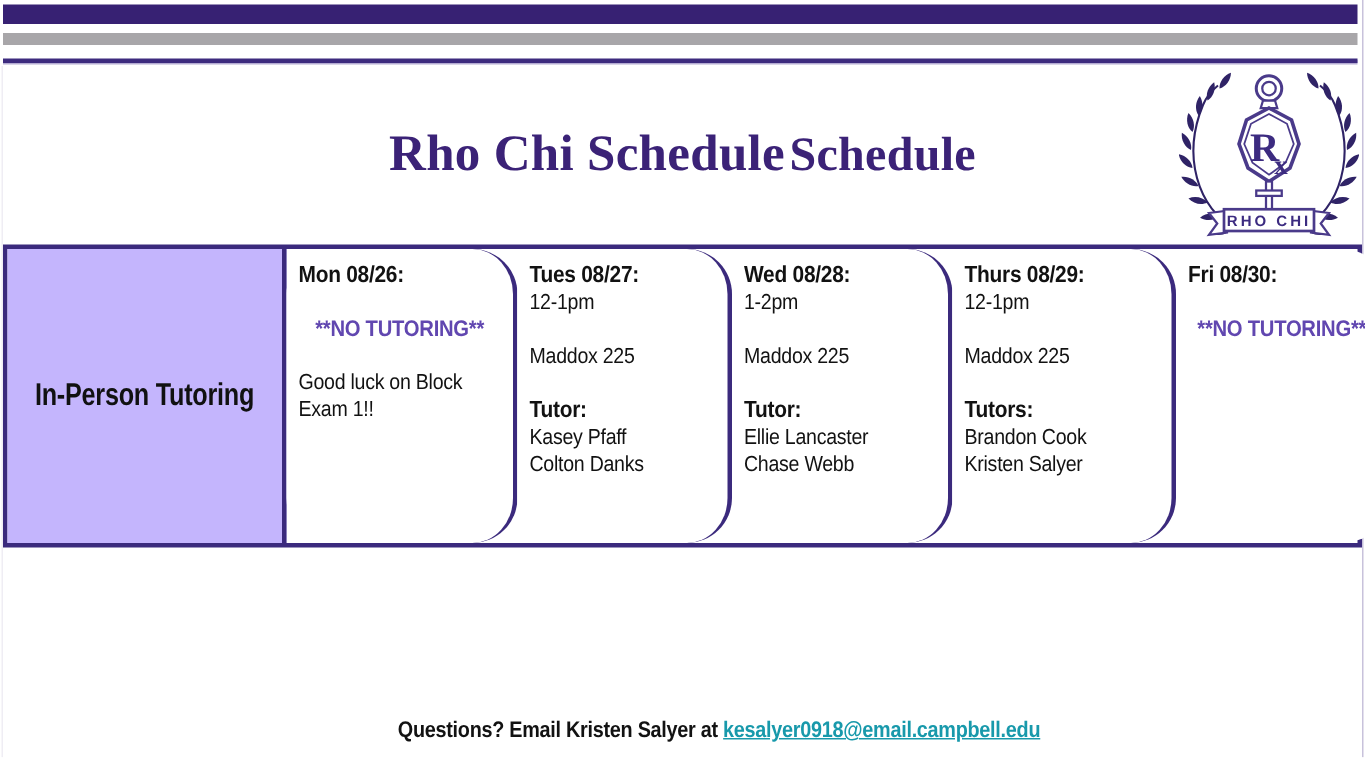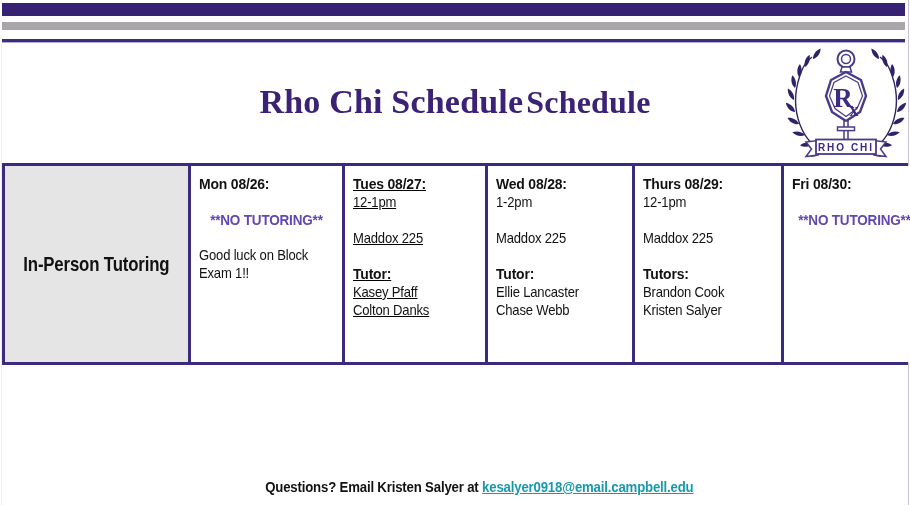--- a/index.html
+++ b/index.html
@@ -27,28 +27,28 @@
   .logo{position:absolute; left:786px; top:46px; width:120px; height:116px;}
 
   
   .ttable{
     position:absolute; left:2px; top:163px; width:906px; height:202px;
     border:3px solid #3b2a7d; box-sizing:border-box; display:flex;
   }
   .cell{box-sizing:border-box; border-right:3px solid #3b2a7d; background:#fff;}
   .cell:last-child{border-right:none; flex:1;}
   .label-cell{
-    flex:0 0 162px; background:#e5e5e5; display:flex; align-items:center; justify-content:center;
+    flex:0 0 162px; background:#c4b5fd; display:flex; align-items:center; justify-content:center;
   }
   .label-cell .lbl{
     font-weight:bold; font-size:21px; color:#111; white-space:nowrap;
     display:inline-block; transform:scaleX(0.8); letter-spacing:-0.2px;
   }
-  .day{padding:9px 8px 0 8px;}
-  .c1{flex:0 0 154px;} .c2{flex:0 0 143px;text-decoration:underline;} .c3{flex:0 0 147px;} .c4{flex:0 0 149px;}
+  .day{padding:9px 8px 0 8px;border-radius:30px;}
+  .c1{flex:0 0 154px;} .c2{flex:0 0 143px;} .c3{flex:0 0 147px;} .c4{flex:0 0 149px;}
   .cin{transform:scaleX(0.9); transform-origin:0 0; width:111%; color:#121212;}
   .line{height:18px; line-height:18px; font-size:14.5px; letter-spacing:-0.2px; white-space:nowrap;}
   .hdr{font-weight:bold; font-size:15.5px;}
   .notice{font-weight:bold; font-size:15px; color:#6147b0; text-align:center;}
   .note{font-size:14.5px; line-height:17.5px; letter-spacing:-0.2px;}
 
   
   .footer{position:absolute; left:0; right:0; top:478px; text-align:center;padding-left:48px;}
   .fsqueeze{
     display:inline-block; transform:scaleX(0.88); font-weight:bold; font-size:15px;

